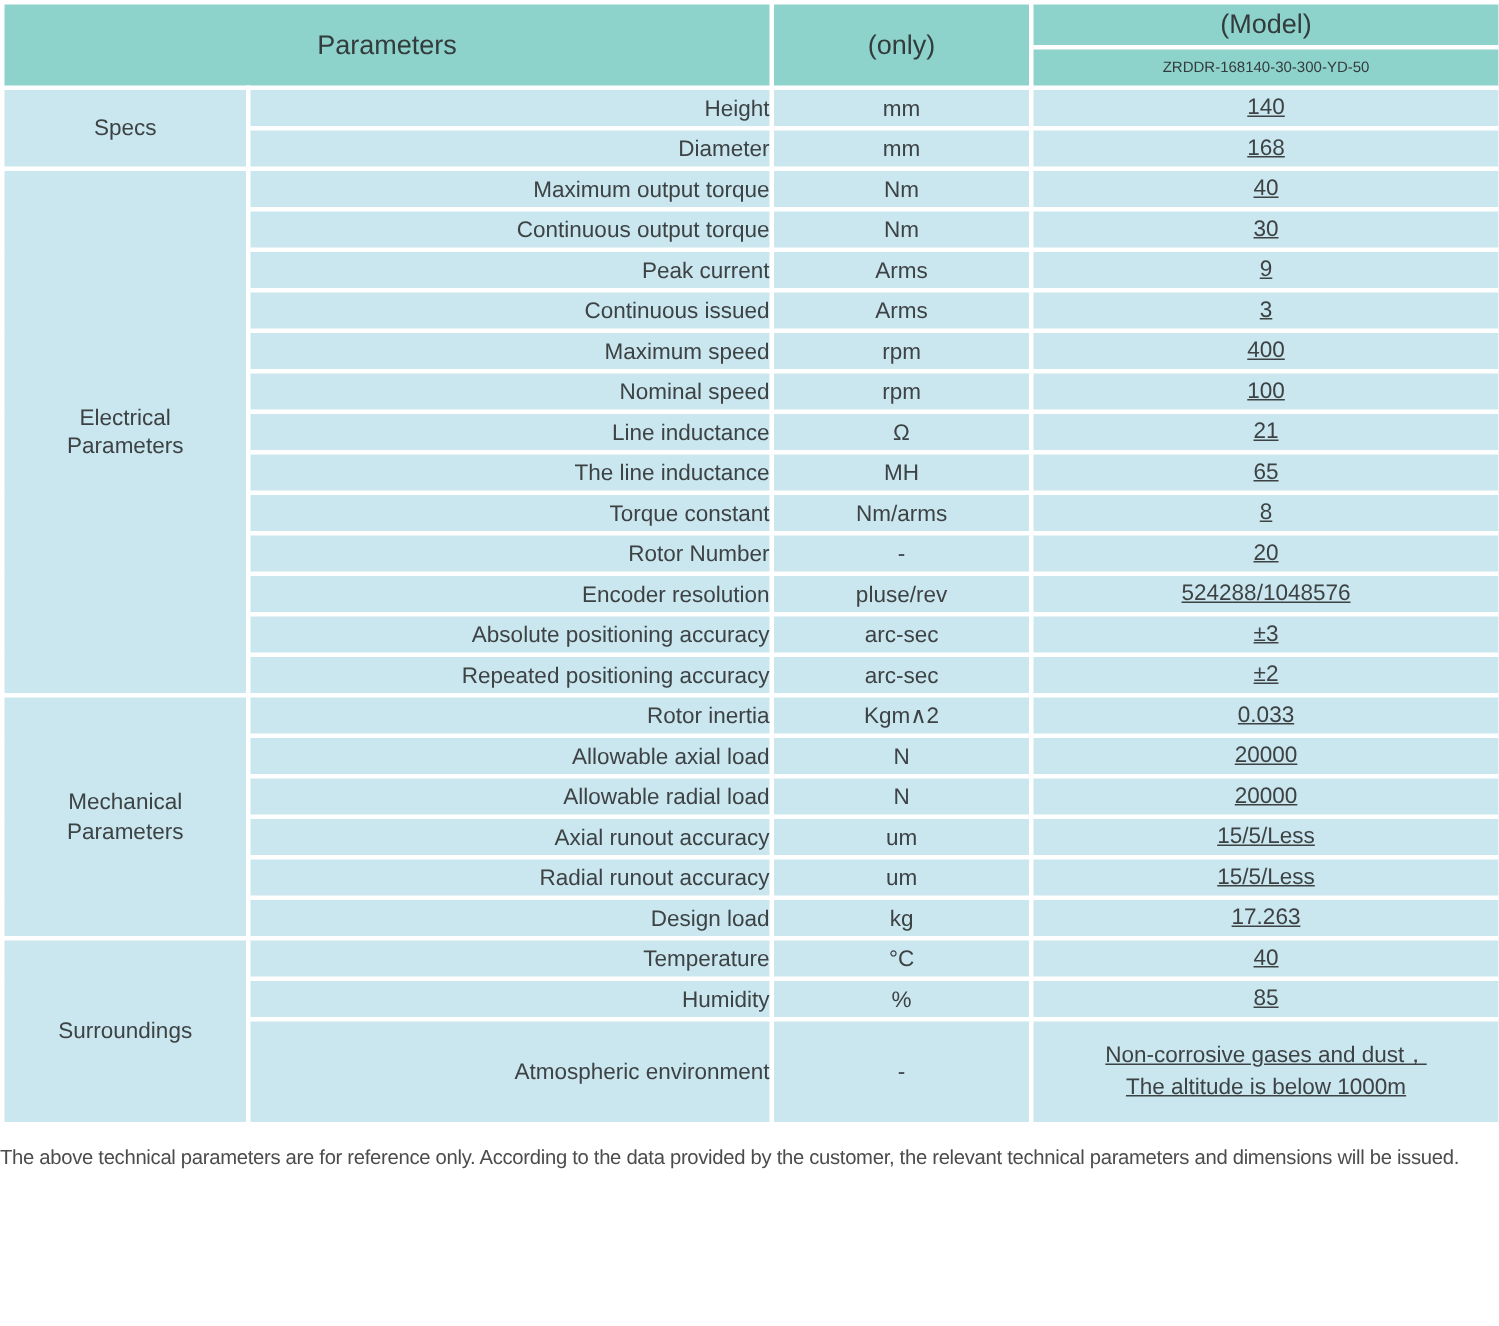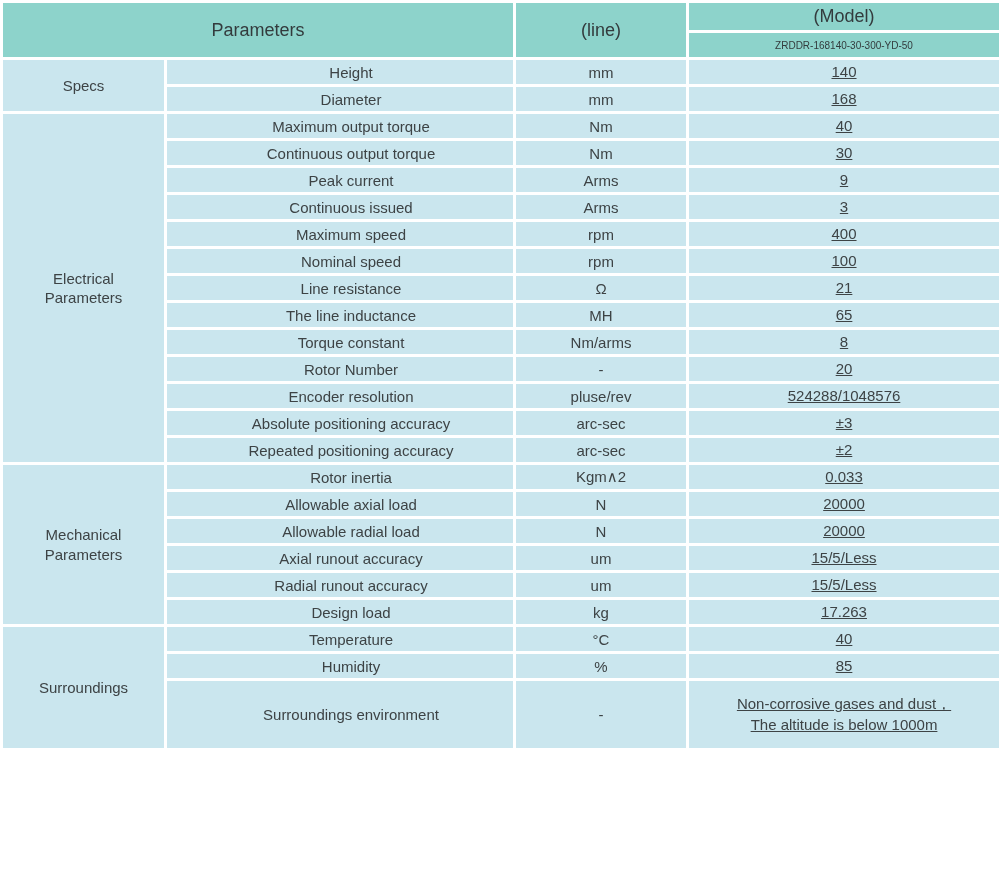--- a/index.html
+++ b/index.html
@@ -43,21 +43,21 @@
   tbody td {
     background: var(--row-bg);
     font-size: 15px;
     font-weight: 400;
     height: 27px;
     text-align: center;
     vertical-align: middle;
   }
   tbody tr.tall td { height: 70px; }
   td.param-name {
-    text-align: center;
+    text-align: right;
     padding-left: 22px;
   }
   td.section-label {
     text-align: center;
     font-size: 15px;
     padding: 0 18px;
     line-height: 1.3;
   }
   td.param-value { line-height: 1.35; text-decoration: underline; }
   .footnote {
@@ -75,21 +75,21 @@
   <table class="spec-table">
     <colgroup>
       <col style="width:164px">
       <col style="width:349px">
       <col style="width:173px">
       <col style="width:313px">
     </colgroup>
     <thead>
       <tr class="header-row-1">
         <th colspan="2" rowspan="2" class="params-header-cell">Parameters</th>
-        <th rowspan="2" class="unit-header-cell">(line)</th>
+        <th rowspan="2" class="unit-header-cell">(only)</th>
         <th class="model-header-cell">(Model)</th>
       </tr>
       <tr class="header-row-2">
         <th class="model-value-cell">ZRDDR-168140-30-300-YD-50</th>
       </tr>
     </thead>
     <tbody id="table-body">
         <tr>
           <td class="section-label" rowspan="2">Specs</td>
           <td class="param-name">Height</td>
@@ -126,21 +126,21 @@
           <td class="param-name">Maximum speed</td>
           <td class="param-unit">rpm</td>
           <td class="param-value">400</td>
         </tr>
         <tr>
           <td class="param-name">Nominal speed</td>
           <td class="param-unit">rpm</td>
           <td class="param-value">100</td>
         </tr>
         <tr>
-          <td class="param-name">Line resistance</td>
+          <td class="param-name">Line inductance</td>
           <td class="param-unit">Ω</td>
           <td class="param-value">21</td>
         </tr>
         <tr>
           <td class="param-name">The line inductance</td>
           <td class="param-unit">MH</td>
           <td class="param-value">65</td>
         </tr>
         <tr>
           <td class="param-name">Torque constant</td>
@@ -203,22 +203,23 @@
           <td class="param-name">Temperature</td>
           <td class="param-unit">°C</td>
           <td class="param-value">40</td>
         </tr>
         <tr>
           <td class="param-name">Humidity</td>
           <td class="param-unit">%</td>
           <td class="param-value">85</td>
         </tr>
         <tr class="tall">
-          <td class="param-name">Surroundings environment</td>
+          <td class="param-name">Atmospheric environment</td>
           <td class="param-unit">-</td>
           <td class="param-value">
             <div>Non-corrosive gases and dust，</div>
             <div>The altitude is below 1000m</div>
           </td>
         </tr>
       </tbody>
   </table>
+  <div class="footnote">The above technical parameters are for reference only. According to the data provided by the customer, the relevant technical parameters and dimensions will be issued.</div>
 </div>
 
 </body></html>

